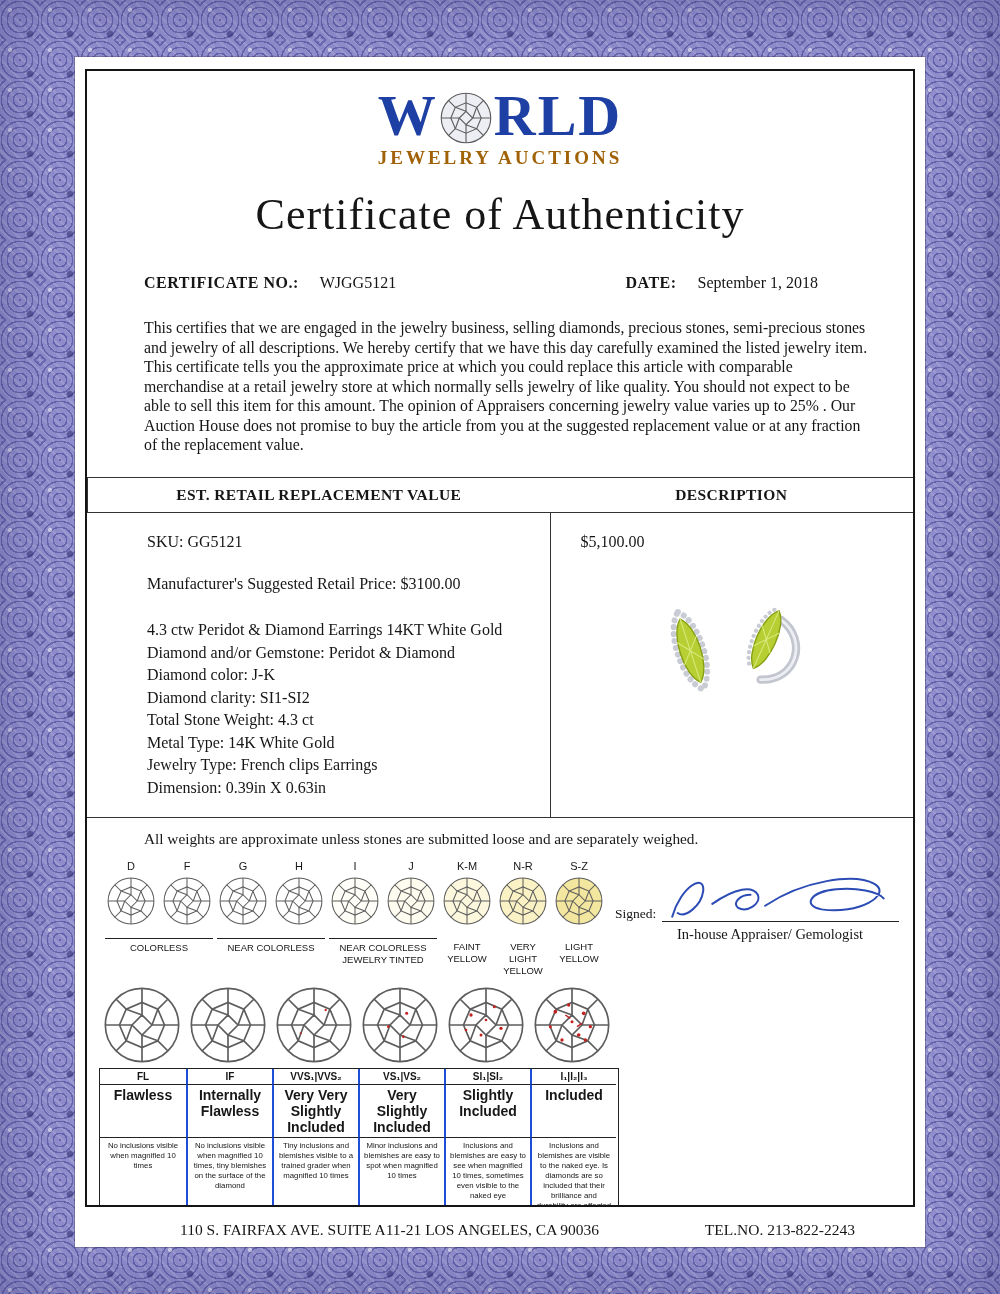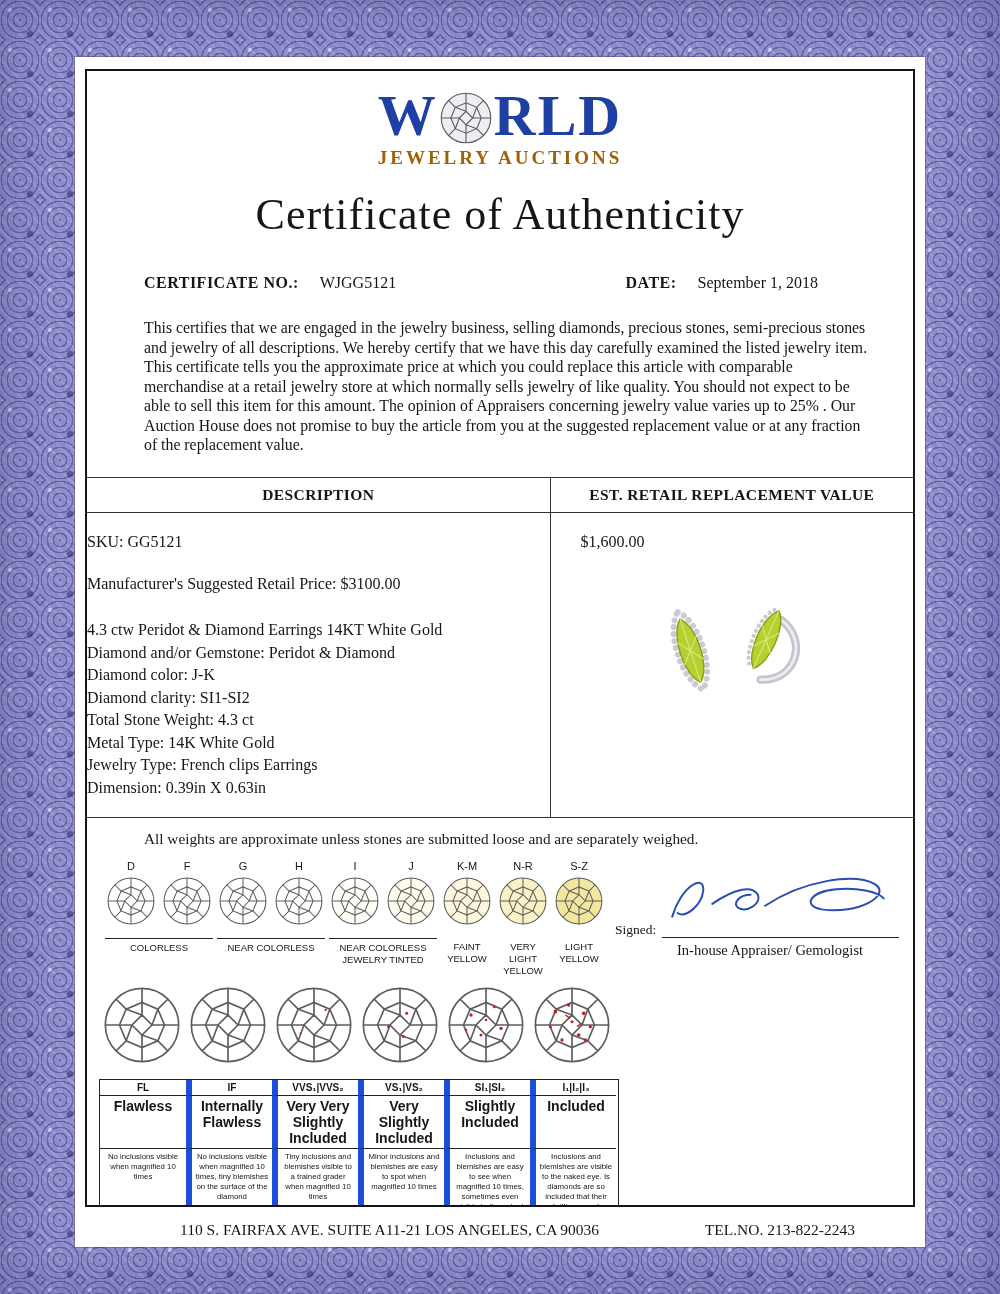--- a/index.html
+++ b/index.html
@@ -33,21 +33,21 @@
   .meta .val{margin-left:21px}
   .meta .grp{display:flex}
 
   .bodytext{margin:26px 42px 0 57px;font-size:15.8px;line-height:1.24;text-align:left}
 
   
   .cert-table{display:grid;grid-template-columns:56% 44%;border-top:1.5px solid #333;border-bottom:1.5px solid #333;margin-top:22px}
   .cert-table .th{font-weight:bold;font-size:15.5px;text-align:center;padding:8px 0;border-bottom:1.5px solid #333;letter-spacing:.4px}
   .cert-table .right{border-left:1.5px solid #333}
   .cert-table .td{min-height:304px;padding-top:20px}
-  .td.left{padding-right:16px;font-size:16px}
+  .td.left{padding-left:60px;padding-right:16px;font-size:16px}
   .msrp{margin-top:24px}
   .details{margin-top:26px;line-height:22.5px}
   .td.right .est{padding-left:30px;font-size:16px}
   .earrings{display:block;margin:22px auto 0}
 
   .note{margin:12px 2px 0 57px;font-size:15.3px}
 
   
   .charts{display:flex;margin-top:12px;padding-left:16px}
   .cchart{width:512px}
@@ -55,31 +55,31 @@
   .cc-item{width:56px;text-align:center}
   .cc-letter{font-family:"Liberation Sans",sans-serif;font-size:11px;height:16px}
   .cc-item svg{width:50px;height:50px}
   .cc-groups{display:flex;margin-top:8px}
   .cc-group{font-family:"Liberation Sans",sans-serif;font-size:9.5px;text-align:center;padding-top:3px;margin:0 2px;line-height:1.25}
   .w2{width:108px}.w1{width:52px}
   .lined{border-top:1.5px solid #222}
 
   .sig{flex:1;position:relative;padding-top:4px}
   .sig-scrawl{position:absolute;top:2px;left:44px;width:256px;height:82px}
-  .sig-linerow{display:flex;align-items:flex-end;margin-top:58px;padding-right:14px}
+  .sig-linerow{display:flex;align-items:flex-end;margin-top:42px;padding-right:14px}
   .sig-label{font-size:13.5px}
   .sig-line{flex:1;border-bottom:1.3px solid #222;margin-left:6px;height:1px}
   .sig-title{margin-left:62px;font-size:14.5px;margin-top:4px}
 
   
   .clarity{margin:8px 0 0 12px;width:520px}
   .cl-circles{display:flex}
   .cl-circles svg{width:80px;height:80px;margin:0 3px}
-  .cl-table{display:grid;grid-template-columns:repeat(6,86px);border:1px solid #222;font-family:"Liberation Sans",sans-serif;text-align:center;margin-top:14px}
-  .cl-table>div{border-left:6px solid #1d4ed8}
+  .cl-table{display:grid;grid-template-columns:repeat(6,86px);border:1px solid #222;font-family:"Liberation Sans",sans-serif;text-align:center;margin-top:3px}
+  .cl-table>div{border-left:2px solid #1d4ed8}
   .cl-table>div:nth-child(6n+1){border-left:none}
   .cl-grade{font-weight:bold;font-size:10px;padding:2px 0;border-bottom:1px solid #222}
   .cl-name{font-weight:bold;font-size:14px;padding:2px 1px;border-bottom:1px solid #222}
   .cl-desc{font-size:7.8px;line-height:1.3;padding:3px 3px}
 
   .footer{position:absolute;left:0;right:0;bottom:8px;display:flex;justify-content:space-between;padding:0 70px 0 105px;font-size:15.5px}
 </style>
 </head>
 <body>
 
@@ -120,38 +120,38 @@
         </div>
         <div class="grp">
           <b>DATE:</b>
           <span class="val">September 1, 2018</span>
         </div>
       </div>
 
       <p class="bodytext">This certifies that we are engaged in the jewelry business, selling diamonds, precious stones, semi-precious stones and jewelry of all descriptions.  We hereby certify that we have this day carefully examined the listed jewelry item.  This certificate tells you the approximate price at which you could replace this article with comparable merchandise at a retail jewelry store at which normally sells jewelry of like quality.  You should not expect to be able to sell this item for this amount.  The opinion of Appraisers concerning jewelry value varies up to 25% .   Our Auction House does not promise to buy the article from you at the suggested replacement value or at any fraction of the replacement value.</p>
 
       <div class="cert-table">
+        <div class="th right">EST. RETAIL REPLACEMENT VALUE</div>
         <div class="th left">DESCRIPTION</div>
-        <div class="th right">EST. RETAIL REPLACEMENT VALUE</div>
         <div class="td left">
           <div class="sku">SKU: GG5121</div>
           <div class="msrp">Manufacturer's Suggested Retail Price: $3100.00</div>
           <div class="details">
             <div>4.3 ctw Peridot &amp; Diamond Earrings 14KT White Gold</div>
             <div>Diamond and/or Gemstone: Peridot &amp; Diamond</div>
             <div>Diamond color: J-K</div>
             <div>Diamond clarity: SI1-SI2</div>
             <div>Total Stone Weight: 4.3 ct</div>
             <div>Metal Type: 14K White Gold</div>
             <div>Jewelry Type: French clips Earrings</div>
             <div>Dimension: 0.39in X 0.63in</div>
           </div>
         </div>
         <div class="td right">
-          <div class="est">$1,600.00</div>
+          <div class="est">$5,100.00</div>
           <svg class="earrings" viewBox="0 0 230 160" width="214" height="148">
             <g transform="translate(70,84) rotate(-18)">
               <path d="M0,-44 C19,-28 19,28 0,44 C-19,28 -19,-28 0,-44 Z" fill="none" stroke="#c9ccd4" stroke-width="6.5" stroke-dasharray="0.1 7.4" stroke-linecap="round"></path>
               <path d="M0,-36 C15,-23 15,23 0,36 C-15,23 -15,-23 0,-36 Z" fill="#b7cf32" stroke="#86a014" stroke-width="1.5"></path>
               <path d="M0,-36 L0,36 M-11,-13 L11,13 M-11,13 L11,-13" stroke="#d8e87a" stroke-width="1.2" fill="none"></path>
             </g>
             <g transform="translate(152,72) rotate(24)">
               <path d="M6,-26 C42,-18 48,28 12,42" fill="none" stroke="#c3c6cf" stroke-width="9" stroke-linecap="round"></path>
               <path d="M6,-26 C42,-18 48,28 12,42" fill="none" stroke="#eceef4" stroke-width="3" stroke-linecap="round"></path>
               <path d="M0,-34 C14,-22 14,22 0,34 C-14,22 -14,-22 0,-34 Z" fill="#b7cf32" stroke="#86a014" stroke-width="1.5"></path>

